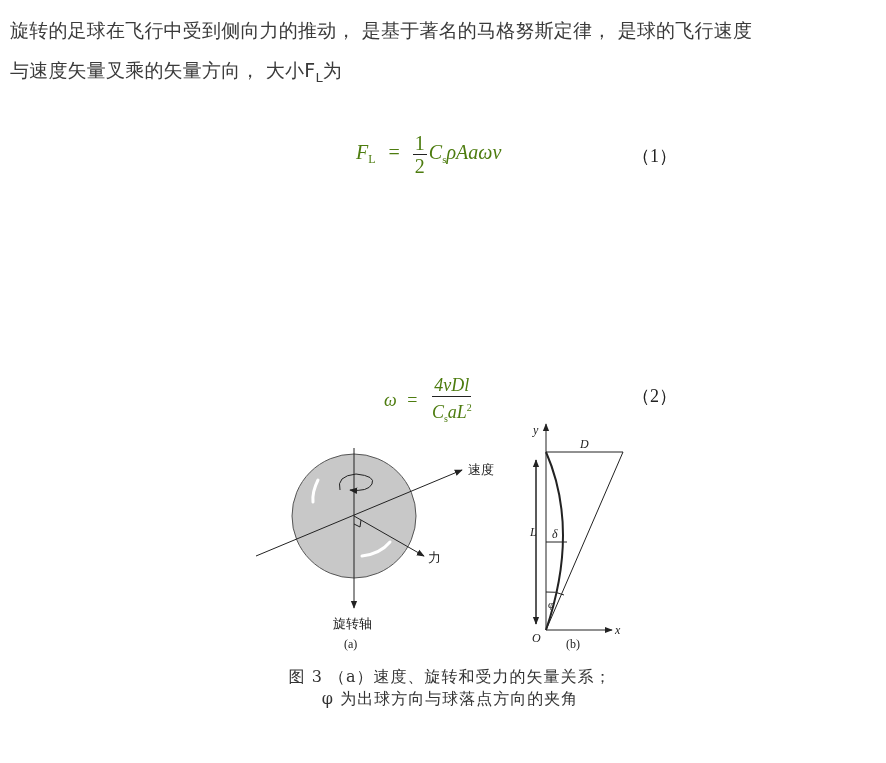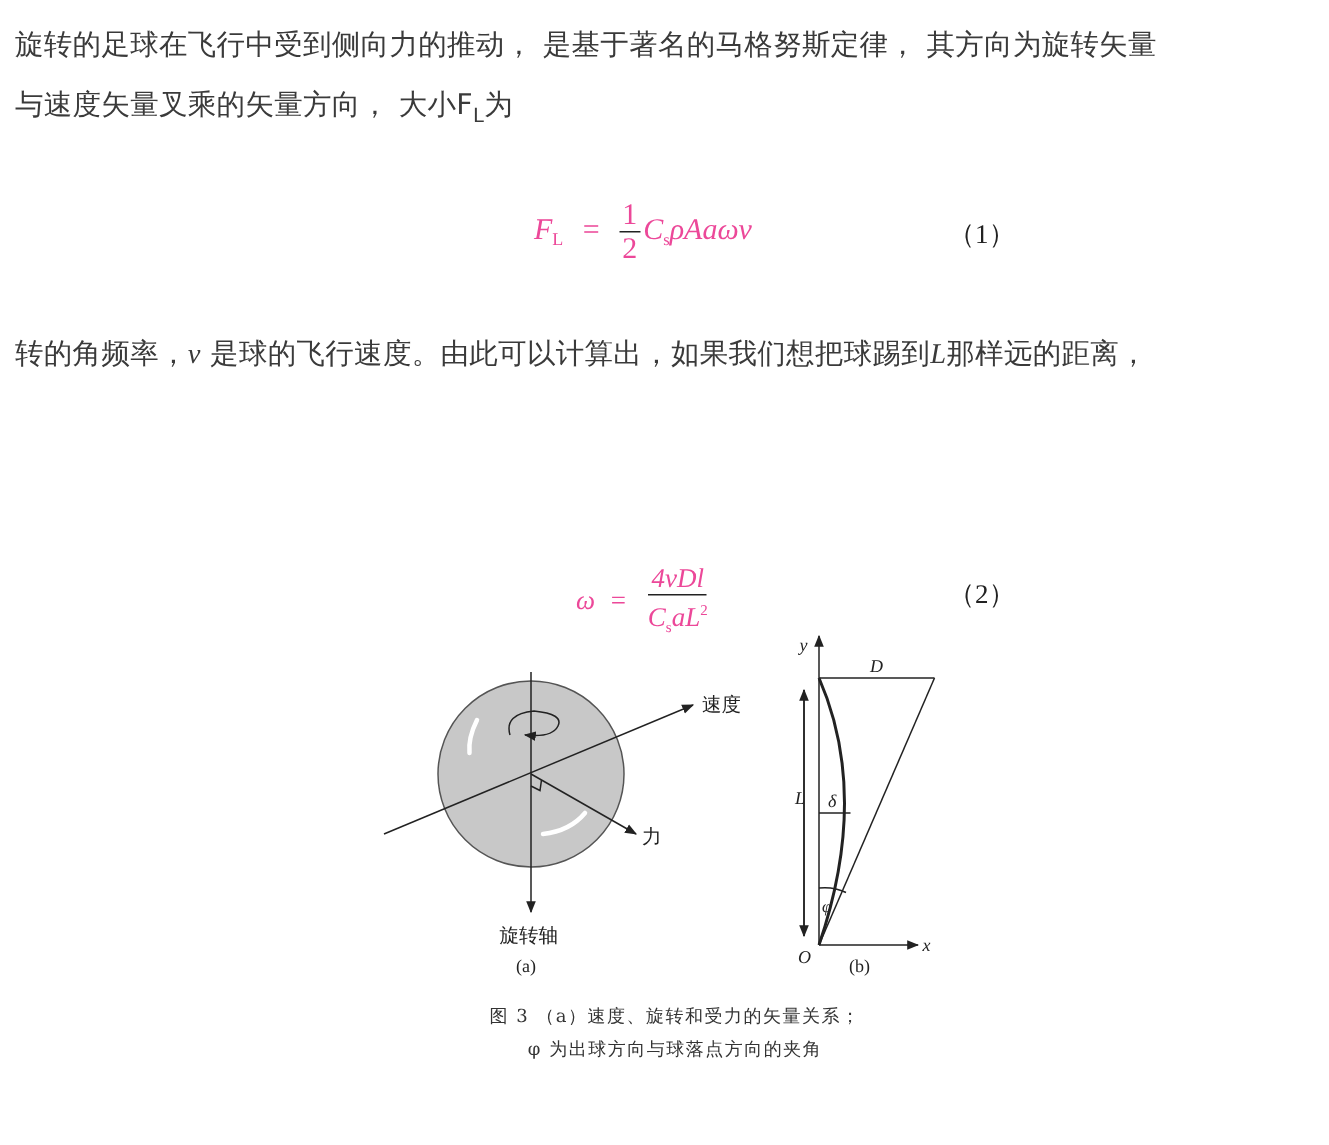--- a/index.html
+++ b/index.html
@@ -2,53 +2,50 @@
 <html><head>
 <meta charset="utf-8">
 <style>
   html, body { margin: 0; padding: 0; background: #ffffff; }
   body { width: 886px; height: 763px; position: relative; overflow: hidden;
          font-family: "DejaVu Sans", "Liberation Sans", sans-serif; color: #3a3a3a; }
   .para { position: absolute; left: 10px; width: 870px; font-size: 19px; line-height: 40px; letter-spacing: 0.2px; }
   .it { font-style: italic; font-family: "Liberation Serif", "DejaVu Serif", serif; }
   .grey { color: #999999; }
   .sub { font-size: 13px; vertical-align: -5px; }
-  .eq { position: absolute; font-family: "Liberation Serif", "DejaVu Serif", serif; color: #ec4899; font-size: 20px; }
+  .eq { position: absolute; font-family: "Liberation Serif", "DejaVu Serif", serif; color: #4d7c0f; font-size: 20px; }
   .frac { display: inline-flex; flex-direction: column; align-items: center; vertical-align: middle; margin: 0 2px; }
   .frac .num { border-bottom: 1px solid #222; padding: 0 2px; line-height: 22px; }
   .frac .den { line-height: 22px; padding: 0 2px; }
   .eqno { position: absolute; font-family: "Liberation Serif", "DejaVu Serif", serif; font-size: 18px; color: #222; }
   .fig { position: absolute; left: 240px; top: 420px; }
-  .caption { position: absolute; left: 260px; width: 380px; text-align: center; font-size: 12px; color: #333;
+  .caption { position: absolute; left: 260px; width: 380px; text-align: center; font-size: 16px; color: #333;
              font-family: "DejaVu Serif", "Liberation Serif", serif; line-height: 22px; letter-spacing: 1px; }
 </style>
 </head>
 <body>
 
 <div class="para" style="top:10px;">
-  <div>旋转的足球在飞行中受到侧向力的推动， 是基于著名的马格努斯定律， 其方向为旋转矢量</div>
+  <div>旋转的足球在飞行中受到侧向力的推动， 是基于著名的马格努斯定律， 是球的飞行速度</div>
   <div>
     <span>与速度矢量叉乘的矢量方向， 大小F</span><span class="sub">L</span><span>为</span>
   </div>
 </div>
 
 <div class="eq" style="left:356px; top:132px;">
   <span class="it">F</span><span style="font-size:12px; vertical-align:-4px; margin-right:8px;">L</span>
   <span style="margin-right:6px;">=</span>
   <span class="frac">
     <span class="num">1</span>
     <span class="den">2</span>
   </span><span class="it">C</span><span style="font-size:11px; vertical-align:-4px;">s</span><span class="it">ρAaωv</span>
 </div>
 <div class="eqno" style="left:632px; top:144px;">（1）</div>
 
 <div class="para" style="top:216px;">
-  <div>
-    <span>转的角频率，</span><span class="it">v</span><span> 是球的飞行速度。由此可以计算出，如果我们想把球踢到</span><span class="it">L</span><span>那样远的距离，</span>
-  </div>
 </div>
 
 <div class="eq" style="left:384px; top:374px; font-size:18px;">
   <span class="it">ω</span>
   <span style="margin:0 6px;">=</span>
   <span class="frac">
     <span class="num it">4vDl</span>
     <span class="den"><span class="it">C</span><span style="font-size:10px; vertical-align:-4px;">s</span><span class="it">aL</span><sup style="font-size:10px;">2</sup></span>
   </span>
 </div>

